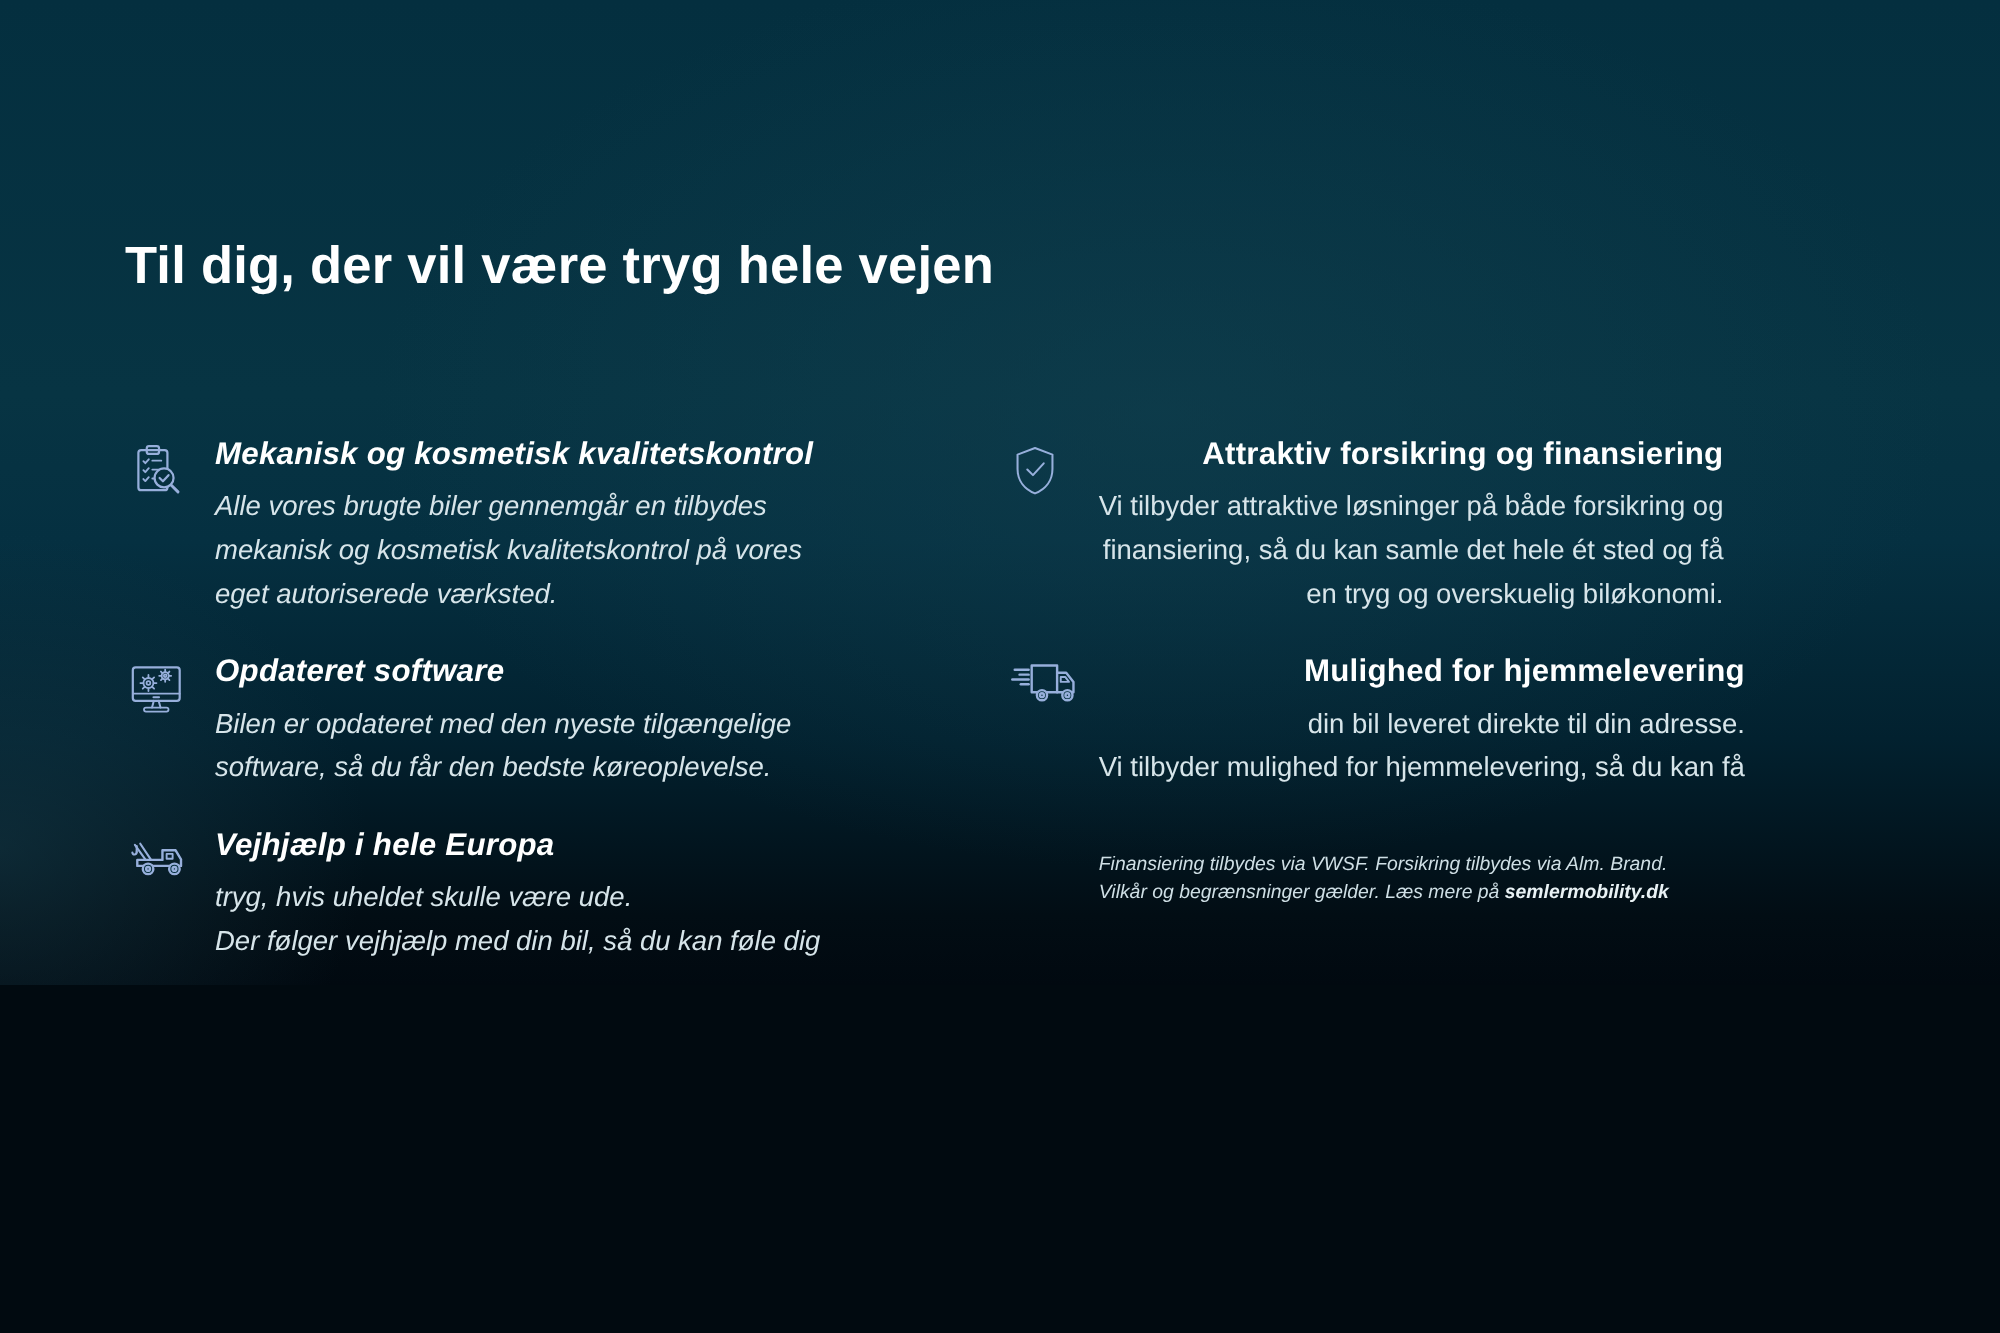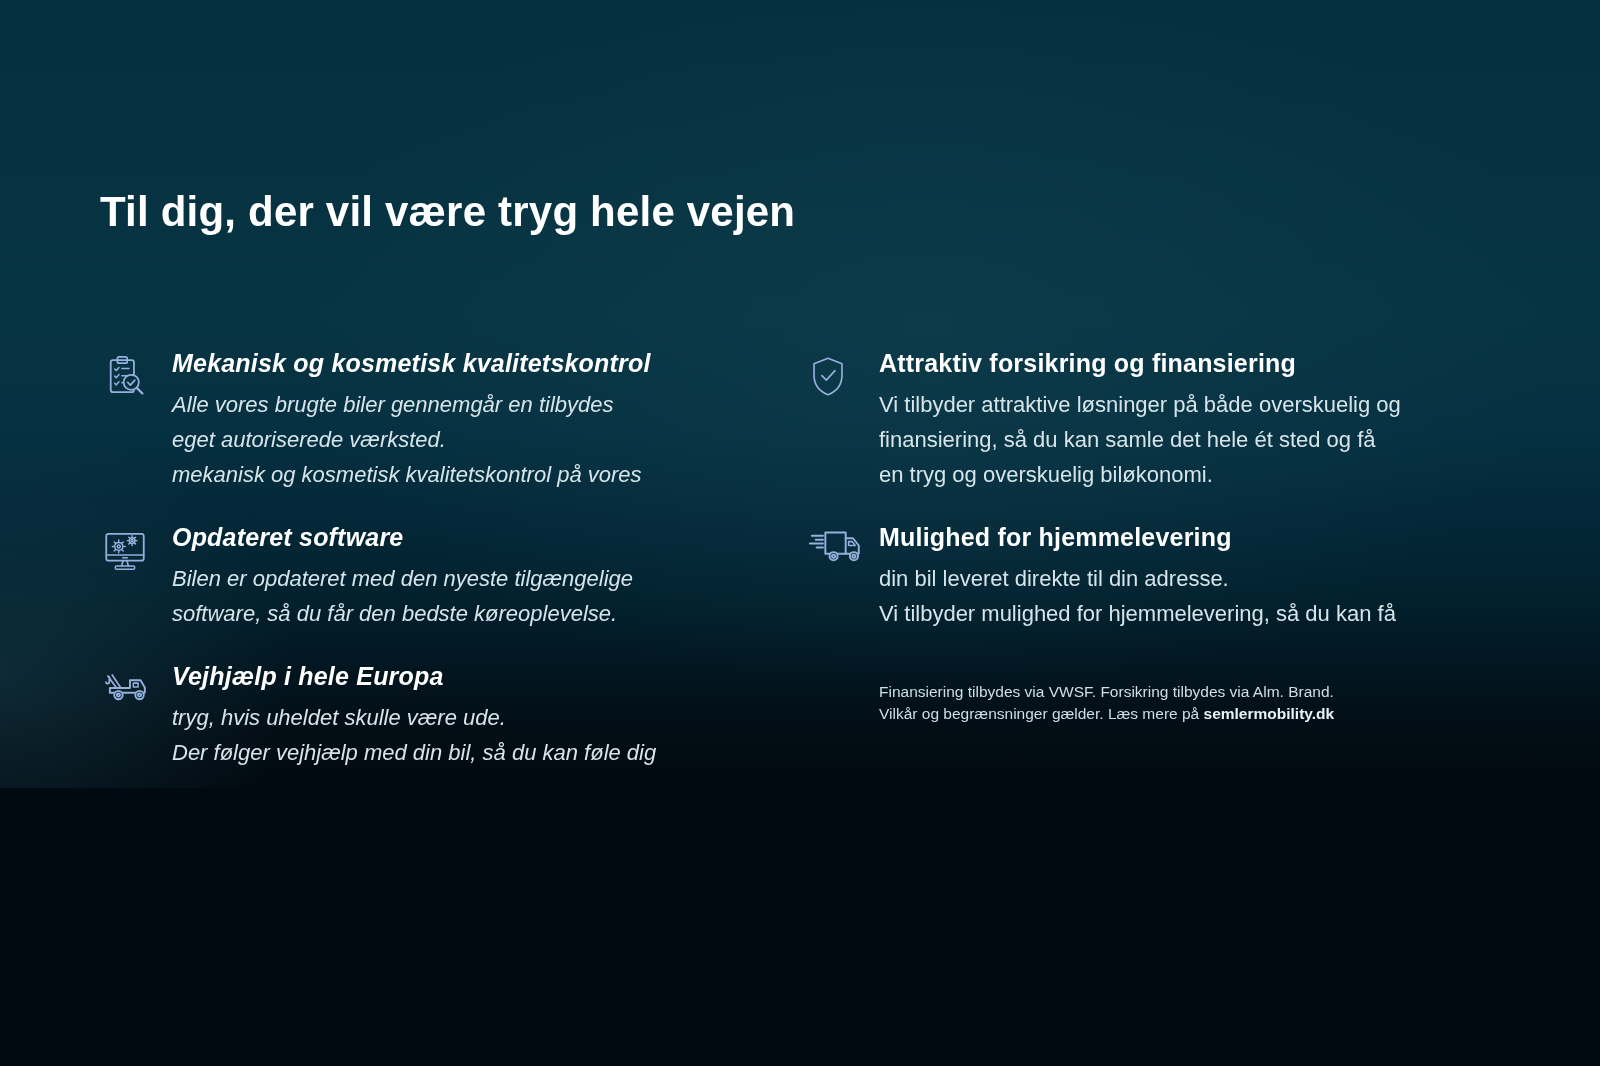--- a/index.html
+++ b/index.html
@@ -16,25 +16,25 @@
     position:absolute;left:100px;top:188px;margin:0;
     font-size:42px;font-weight:700;color:#ffffff;letter-spacing:0.2px;
   }
   .col{position:absolute;top:348px;}
   .col-left{left:100px;width:680px;font-style:italic;}
   .col-right{left:805px;width:700px;}
   .feature{display:flex;align-items:flex-start;margin-bottom:30px;}
   .icon-box{flex:0 0 auto;width:52px;margin-top:2px;}
   .col-right .icon-box{width:56px;}
   .ftext{margin-left:20px;}
-  .col-right .ftext{margin-left:18px;}
+  .col-right .ftext{margin-left:18px;text-align:right;}
   .feature-title{margin:0 0 9px;font-size:25px;line-height:30px;font-weight:700;color:#ffffff;letter-spacing:0.2px;}
   .feature-line{font-size:22px;line-height:35px;color:#d7e5ea;font-weight:400;}
   .icon-box svg{display:block;stroke:#97afdb;fill:none;stroke-width:2;stroke-linecap:round;stroke-linejoin:round;}
-  .disclaimer{margin-left:74px;margin-top:50px;font-size:15.5px;line-height:22px;color:#cfdfe5;}
+  .disclaimer{margin-left:74px;margin-top:50px;font-size:15.5px;line-height:22px;color:#cfdfe5;font-style:italic;}
   .disclaimer strong{font-weight:700;color:#e9f2f5;margin-top:48px;}
   .logo{position:absolute;left:1300px;top:899px;width:156px;text-align:center;color:#ffffff;}
   .logo-word{font-family:"Liberation Serif",serif;font-size:35px;line-height:37px;letter-spacing:4.5px;margin-right:-4.5px;font-weight:400;}
   .logo-rule{height:0;border-top:2.5px solid #ffffff;margin:5px 0 13px;}
   .logo-sub{font-size:17px;letter-spacing:1.2px;font-weight:400;}
 </style>
 </head>
 <body>
 
 <div class="slide">
@@ -57,22 +57,22 @@
               <line x1="24.5" y1="34.5" x2="27.5" y2="34.5"></line>
           </g>
           <circle cx="35" cy="34" r="8.5" fill="#06303f"></circle>
           <polyline points="31,34 34,37 39,31.5"></polyline>
           <line x1="41.5" y1="40.5" x2="47.5" y2="46.5" stroke-width="2.6"></line>
         </svg>
       </span>
       <div class="ftext">
         <h2 class="feature-title">Mekanisk og kosmetisk kvalitetskontrol</h2>
         <div class="feature-line">Alle vores brugte biler gennemgår en tilbydes</div>
+        <div class="feature-line">mekanisk og kosmetisk kvalitetskontrol på vores</div>
         <div class="feature-line">eget autoriserede værksted.</div>
-        <div class="feature-line">mekanisk og kosmetisk kvalitetskontrol på vores</div>
       </div>
     </section>
 
     <section class="feature">
       <span class="icon-box">
         <svg width="50" height="52" viewBox="0 0 56 56">
           <rect x="7" y="10" width="42" height="30" rx="2.5"></rect>
           <line x1="7" y1="33.5" x2="49" y2="33.5" stroke-width="1.6"></line>
           <line x1="25.5" y1="36.7" x2="30.5" y2="36.7" stroke-width="1.8"></line>
           <path d="M25.8 40 L24.2 46 M30.2 40 L31.8 46" stroke-width="1.8"></path>
@@ -135,21 +135,21 @@
 
     <section class="feature">
       <span class="icon-box">
         <svg width="46" height="52" viewBox="0 0 56 56">
           <path d="M28 6.5 L45 13 V27 C45 38.5 38 46.8 28 50.8 C18 46.8 11 38.5 11 27 V13 Z"></path>
           <polyline points="20.5,27.5 26,33 36.5,21.5"></polyline>
         </svg>
       </span>
       <div class="ftext">
         <h2 class="feature-title">Attraktiv forsikring og finansiering</h2>
-        <div class="feature-line">Vi tilbyder attraktive løsninger på både overskuelig og</div>
+        <div class="feature-line">Vi tilbyder attraktive løsninger på både forsikring og</div>
         <div class="feature-line">finansiering, så du kan samle det hele ét sted og få</div>
         <div class="feature-line">en tryg og overskuelig biløkonomi.</div>
       </div>
     </section>
 
     <section class="feature">
       <span class="icon-box">
         <svg width="62" height="44" viewBox="0 0 64 44">
           <rect x="21" y="8" width="21" height="22"></rect>
           <path d="M42,14 H49.5 L55.5,21.5 V30 H42"></path>

